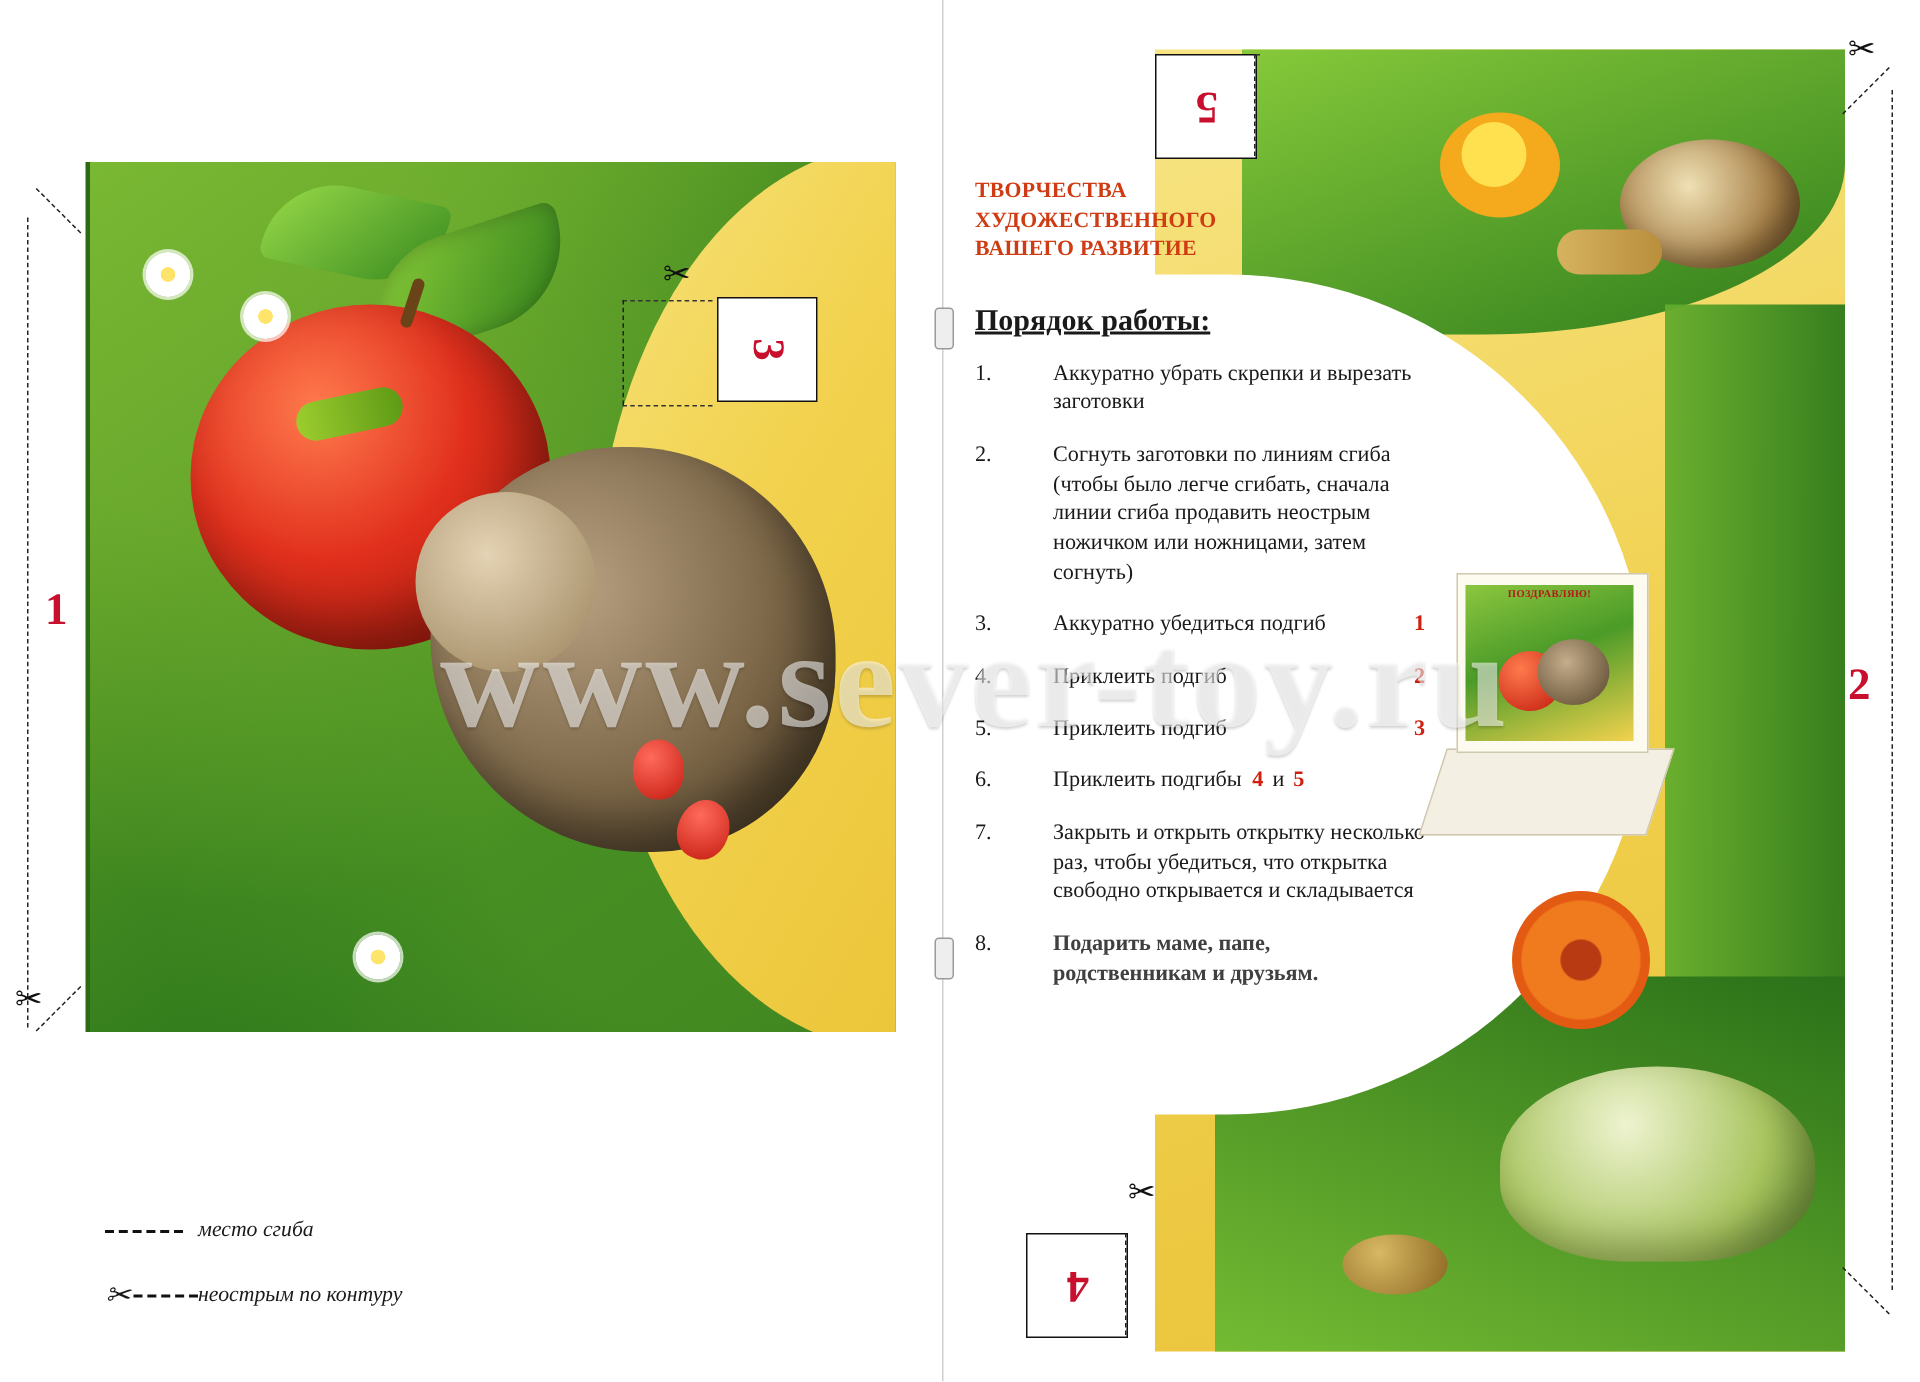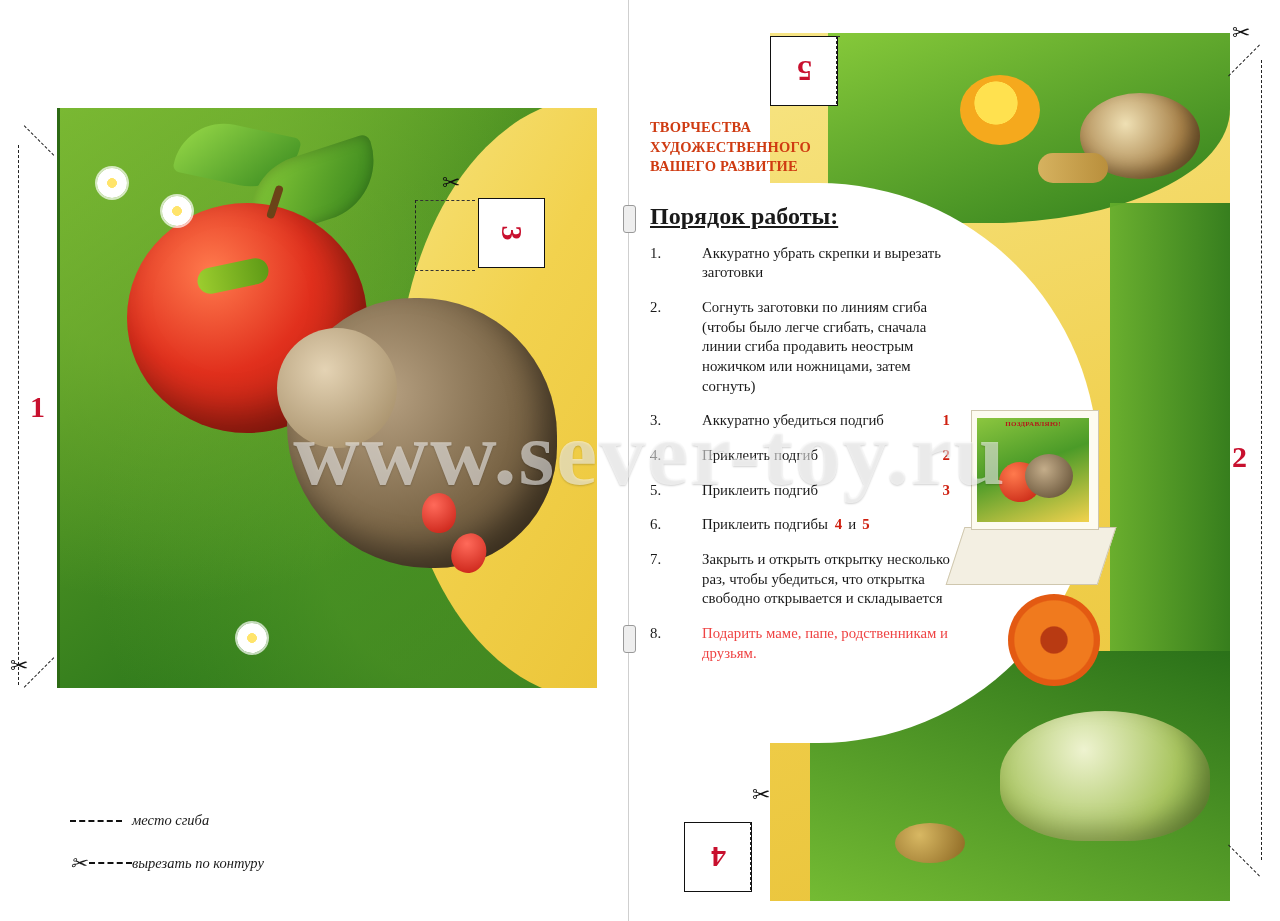--- a/index.html
+++ b/index.html
@@ -81,30 +81,30 @@
   
   .tab{position:absolute;background:#ffffff;border:1px solid #111;display:flex;
        align-items:center;justify-content:center;}
   .tab span{color:#c8102e;font-weight:bold;font-size:30px;font-family:"Liberation Serif",serif;}
 
   .num-side{position:absolute;color:#c8102e;font-weight:bold;font-size:30px;}
 
   
   .text-col{position:absolute;left:650px;top:118px;width:300px;}
   .head{color:#cf3b12;font-weight:bold;font-size:14.5px;line-height:1.35;letter-spacing:.2px;}
-  .sub{margin-top:26px;font-size:24px;font-weight:bold;text-decoration:underline;}
+  .sub{margin-top:26px;font-size:20px;font-weight:bold;text-decoration:underline;}
   ol.steps{list-style:none;margin:14px 0 0 0;padding:0;font-size:14.8px;line-height:1.33;}
   ol.steps li{margin-bottom:15px;display:flex;}
   ol.steps li .n{width:19px;flex:none;}
   ol.steps li .t{flex:1;margin-left:33px;}
   .red{color:#cf2010;font-weight:bold;}
-  .redtext{color:#ef4444;}
-
-  
-  .card-preview{position:absolute;left:955px;top:382px;width:155px;height:175px;margin-top:28px;}
+  .redtext{color:#404040;font-weight:bold;}
+
+  
+  .card-preview{position:absolute;left:955px;top:382px;width:155px;height:175px;}
   .cp-base{position:absolute;left:0;bottom:0;width:150px;height:56px;background:#f3efe2;
      border:1px solid #cfc7ae;transform:skewX(-18deg);}
   .cp-back{position:absolute;left:16px;top:0;width:126px;height:118px;background:#fdfbf0;
      border:1px solid #cfc7ae;}
   .cp-art{position:absolute;left:22px;top:8px;width:112px;height:104px;
      background:linear-gradient(160deg,#8cc63f 0%, #4b9b28 45%, #f2d24e 100%);}
   .cp-apple{position:absolute;left:44px;top:52px;width:42px;height:40px;border-radius:50%;
      background:radial-gradient(circle at 35% 30%, #ff7a4d, #c01a0c);}
   .cp-hog{position:absolute;left:70px;top:44px;width:48px;height:44px;border-radius:50%;
      background:radial-gradient(circle at 40% 35%, #c4ad8a, #56432a);}
@@ -261,19 +261,19 @@
       <div class="legend-key">
           <div class="legend-dashes"></div>
         </div>
       <div>место сгиба</div>
     </div>
     <div class="legend-row">
       <div class="legend-key">
         <span style="font-size:20px;">✂</span>
           <span style="flex:1;border-top:2px dashed #111;margin-left:2px;"></span>
       </div>
-      <div>вырезать по контуру</div>
+      <div>неострым по контуру</div>
     </div>
   </div>
 
   <div class="wm">www.sever-toy.ru</div>
 
 </div>
 
 </body></html>

